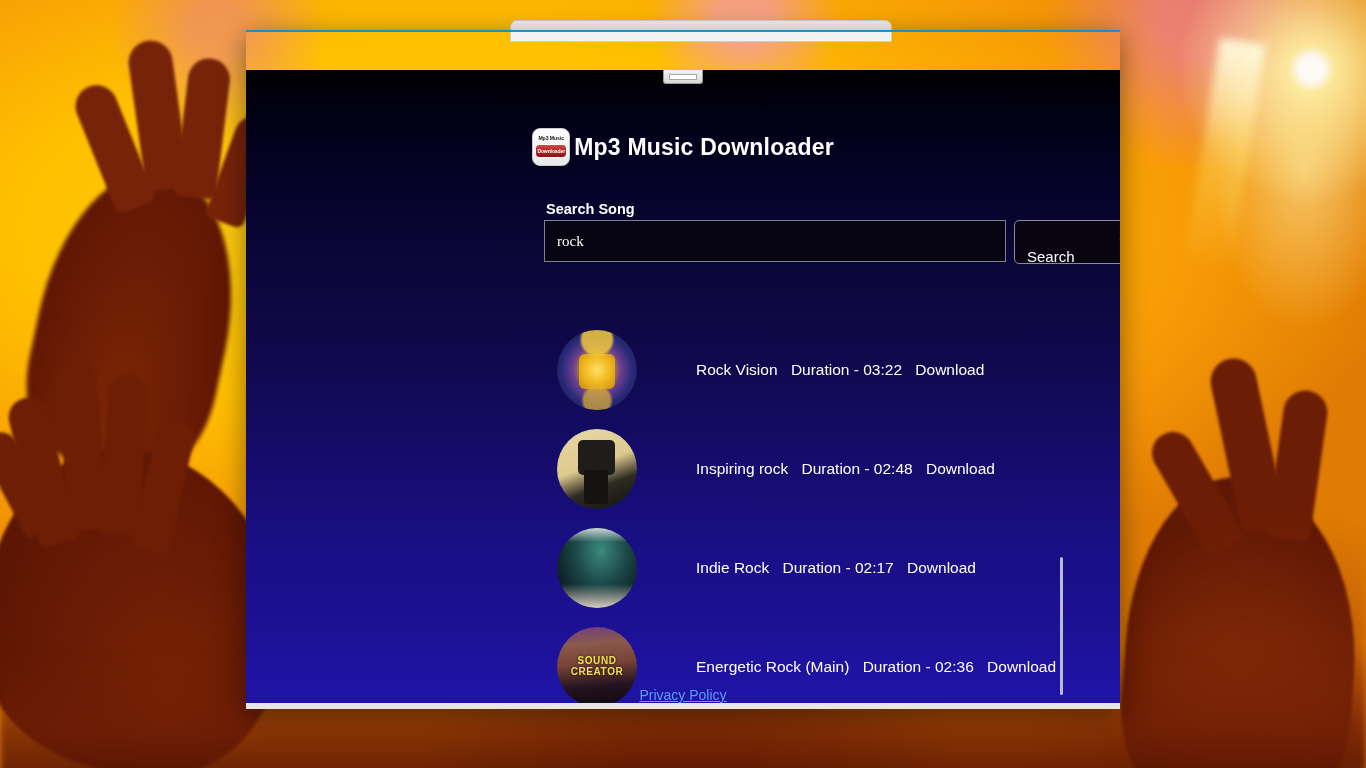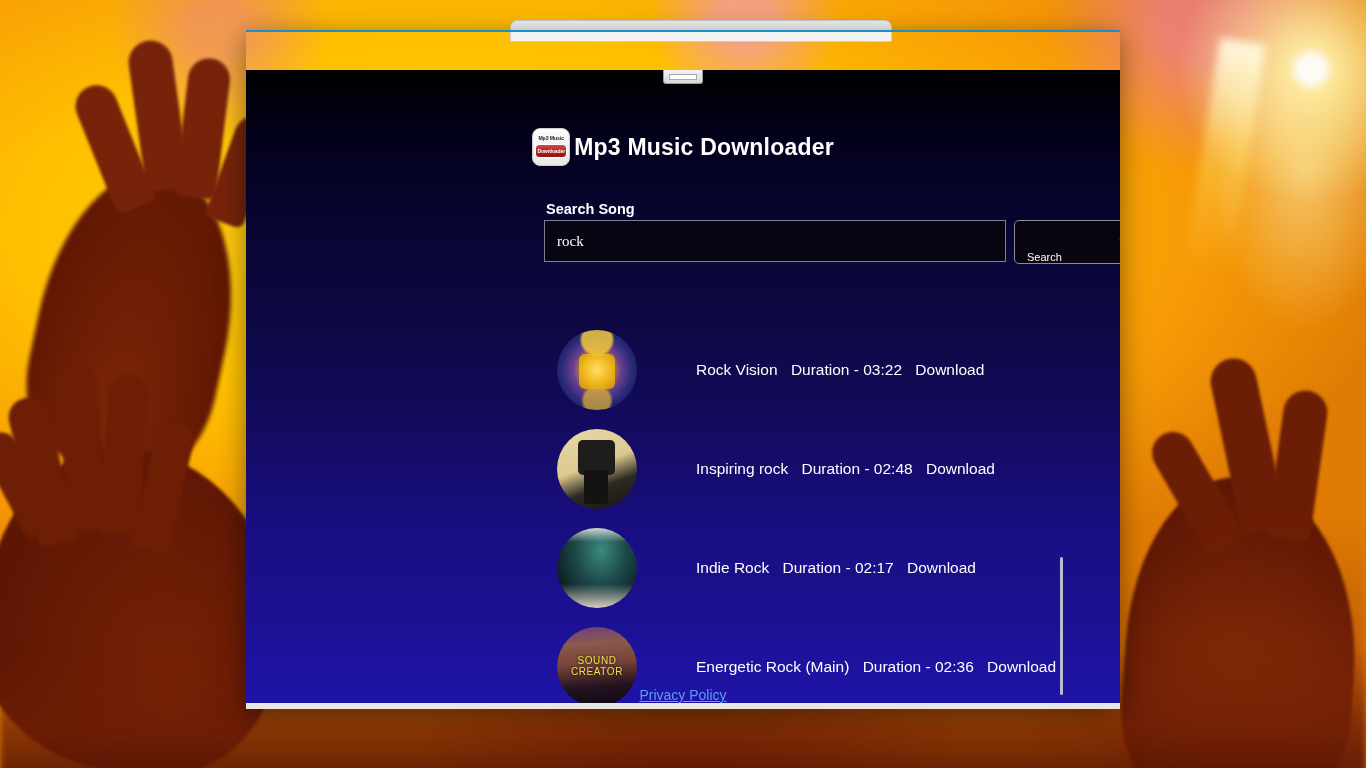--- a/index.html
+++ b/index.html
@@ -192,21 +192,21 @@
     outline: none;
   }
   #search-select-wrap {
     position: relative; margin-left: 8px;
     width: 134px; height: 44px;
     background: #090510;
     border: 1px solid #8a8aa0; border-radius: 5px;
     display: flex; align-items: center;
   }
   #search-select-value {
-    font-size: 11px; color: #ffffff; margin-left: 12px; margin-top: 29px;
+    font-size: 15px; color: #ffffff; margin-left: 12px; margin-top: 29px;
   }
   #chevron-icon {
     position: absolute; right: 12px; top: 50%; transform: translateY(-50%);
     color: #dcdcdc;
   }
 
   
   #results { position: absolute; left: 0; right: 0; top: 250px; }
   .result-row {
     position: relative; height: 99px;
@@ -268,21 +268,21 @@
     content:""; position:absolute; left:0; bottom:0; width:100%; height:30%;
     background: linear-gradient(0deg,#d7cfc2 0%, rgba(60,60,55,0) 100%);
   }
   .art-sound-creator {
     width: 100%; height: 100%;
     background: linear-gradient(175deg,#6d3b84 0%, #8a5a4c 22%, #7a4438 45%, #241320 72%, #0c0710 100%);
     display:flex; flex-direction: column; align-items:center; justify-content:center;
     position: relative;
   }
   .sc-line {
-    font-size: 10px; font-weight: normal; color: #f2e04a;
+    font-size: 10px; font-weight: bold; color: #f2e04a;
     letter-spacing: 0.6px; line-height: 1.05;
     text-shadow: 0 0 3px rgba(0,0,0,0.8);
   }
 
   
   #scrollbar-track {
     position: absolute; right: 57px; top: 487px;
     width: 3px; height: 138px;
   }
   #scrollbar-thumb {

